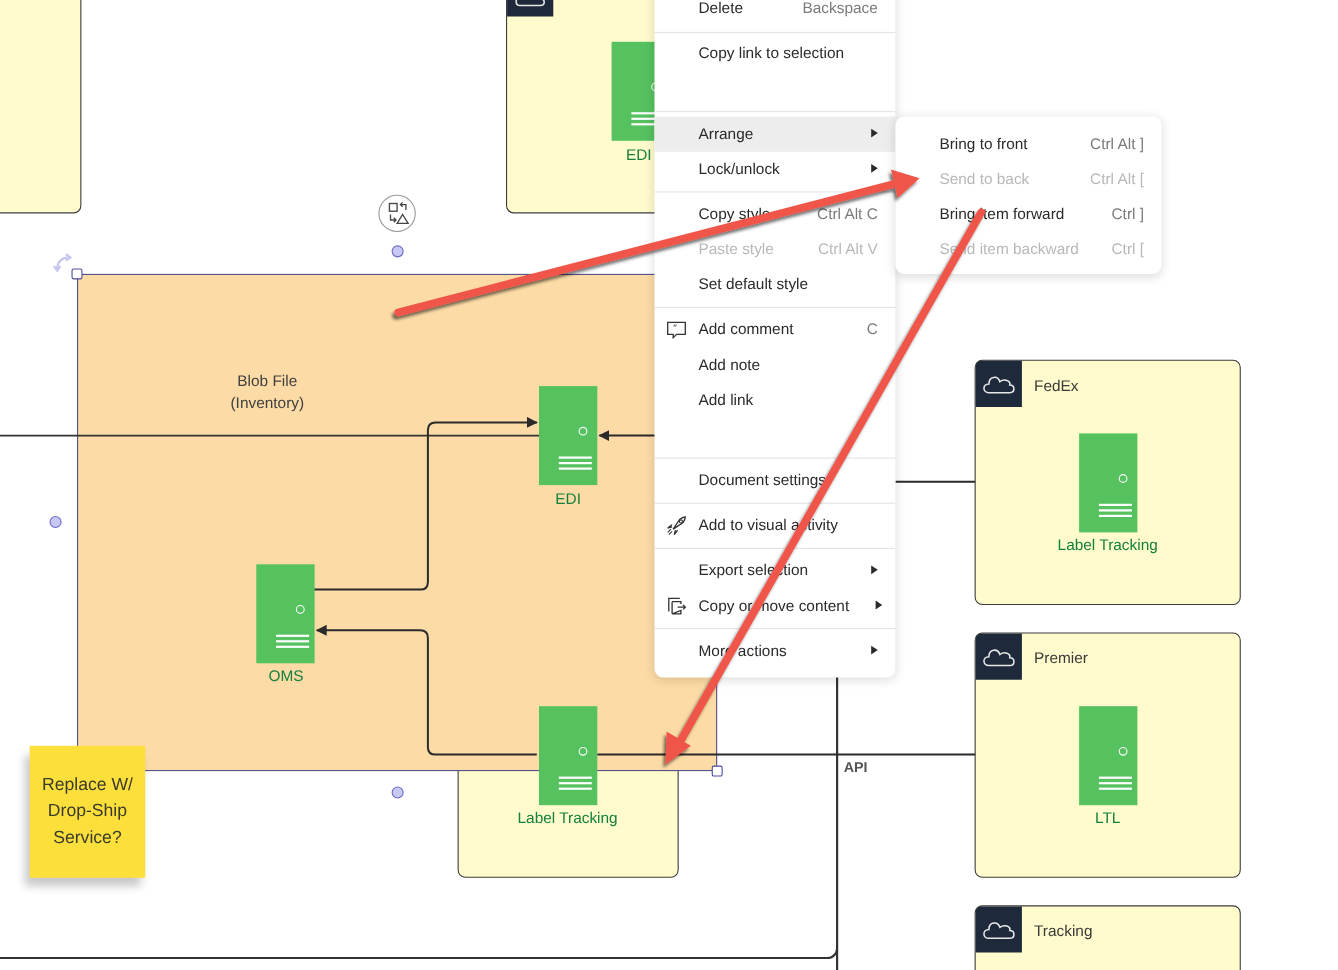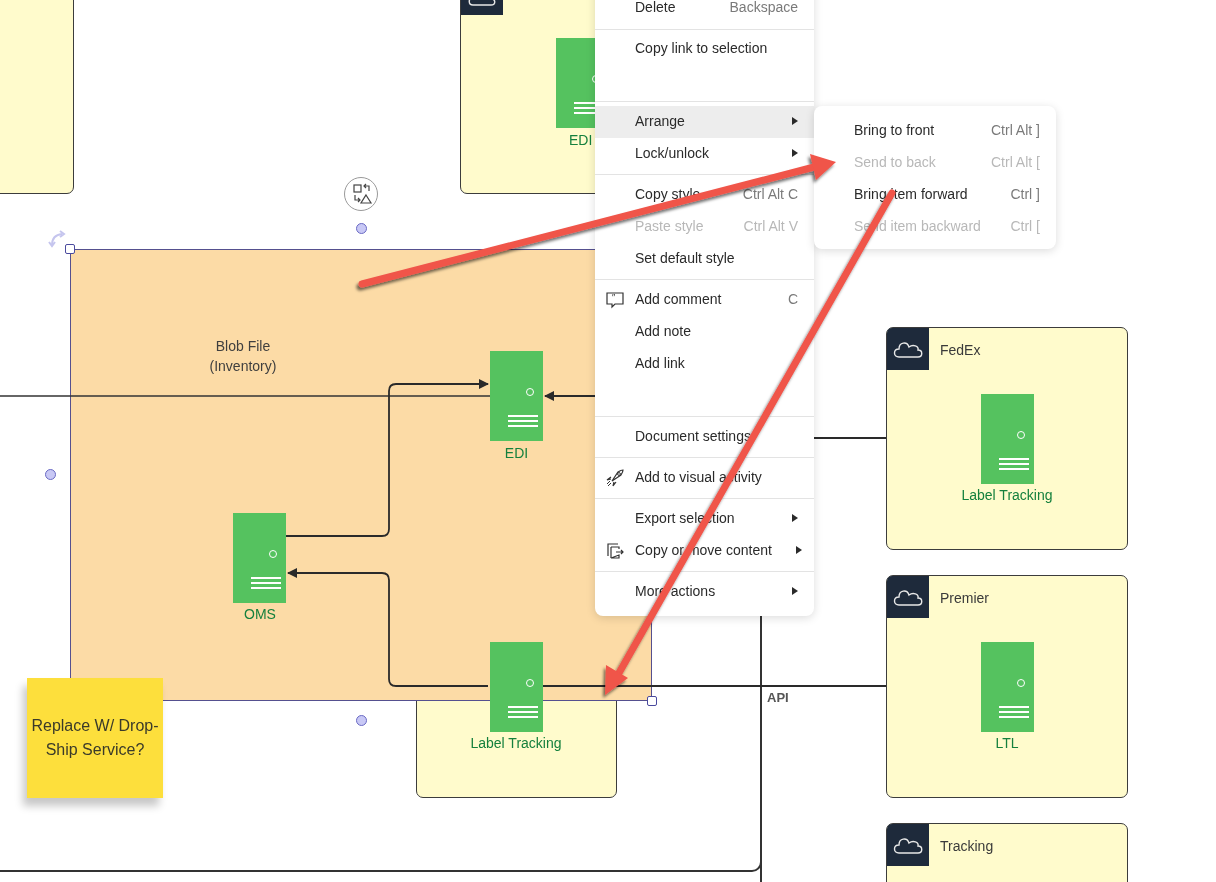--- a/index.html
+++ b/index.html
@@ -10,21 +10,21 @@
   .cloud-tab { position: absolute; left: 0; top: 0; width: 42px; height: 42px; background: #1e2a3b; display: flex; align-items: center; justify-content: center; border-top-left-radius: 5px; }
   .container-title { position: absolute; left: 53px; top: 14px; font-size: 14px; color: #3a3a3a; }
   .server { position: absolute; width: 53px; height: 90px; background: #55c25f; }
   .server .dot { position: absolute; right: 9px; top: 37px; width: 8px; height: 8px; border: 1.5px solid #fff; border-radius: 50%; }
   .server .bars { position: absolute; left: 18px; bottom: 14px; width: 30px; height: 12px; border-top: 2px solid #fff; border-bottom: 2px solid #fff; }
   .server .bars::after { content: ""; position: absolute; left: 0; right: 0; top: 3px; height: 2px; background: #fff; }
   .node-label { position: absolute; font-size: 14px; color: #15803d; text-align: center; white-space: nowrap; }
   .orange-group { position: absolute; left: 70px; top: 249px; width: 582px; height: 452px; background: #fcdba6; border: 1.5px solid #55508f; }
   .handle { position: absolute; width: 10px; height: 10px; background: #fff; border: 1.5px solid #4a4a9e; border-radius: 2px; }
   .knob { position: absolute; width: 11px; height: 11px; background: #c8c8f5; border: 1.5px solid #6a6ac4; border-radius: 50%; }
-  .sticky { position: absolute; left: 27px; top: 678px; width: 136px; height: 120px; background: #fddf3c; box-shadow: -4px 8px 8px rgba(0,0,0,0.22); display: flex; align-items: center; justify-content: center; text-align: center; font-size: 16px; line-height: 24px; color: #3a3a2a; padding: 4px; }
+  .sticky { position: absolute; left: 27px; top: 678px; width: 105px; height: 120px; background: #fddf3c; box-shadow: -4px 8px 8px rgba(0,0,0,0.22); display: flex; align-items: center; justify-content: center; text-align: center; font-size: 16px; line-height: 24px; color: #3a3a2a; padding: 4px; }
   .menu { position: absolute; left: 595px; top: -14px; width: 219px; height: 630px; background: #ffffff; border-radius: 0 0 8px 8px; box-shadow: 0 2px 10px rgba(0,0,0,0.14); font-size: 14px; color: #2a2a2a; }
   .mi { position: absolute; left: 0; width: 219px; height: 32px; }
   .mi .lbl { position: absolute; left: 40px; top: 7px; white-space: nowrap; }
   .mi .sc { position: absolute; right: 16px; top: 7px; color: #7a7a7a; white-space: nowrap; }
   .mi .arrow { position: absolute; right: 16px; top: 11px; width: 0; height: 0; border-top: 4.5px solid transparent; border-bottom: 4.5px solid transparent; border-left: 6px solid #2a2a2a; }
   .mi .ico { position: absolute; left: 10px; top: 6px; width: 20px; height: 20px; }
   .mi.disabled .lbl, .mi.disabled .sc { color: #b8b8b8; }
   .mi.hover { background: #ededed; }
   .sep { position: absolute; left: 0; width: 219px; height: 1px; background: #e3e3e3; }
   .submenu { position: absolute; left: 814px; top: 106px; width: 242px; height: 143px; background: #fff; border-radius: 8px; box-shadow: 0 2px 10px rgba(0,0,0,0.14); font-size: 14px; color: #2a2a2a; }

